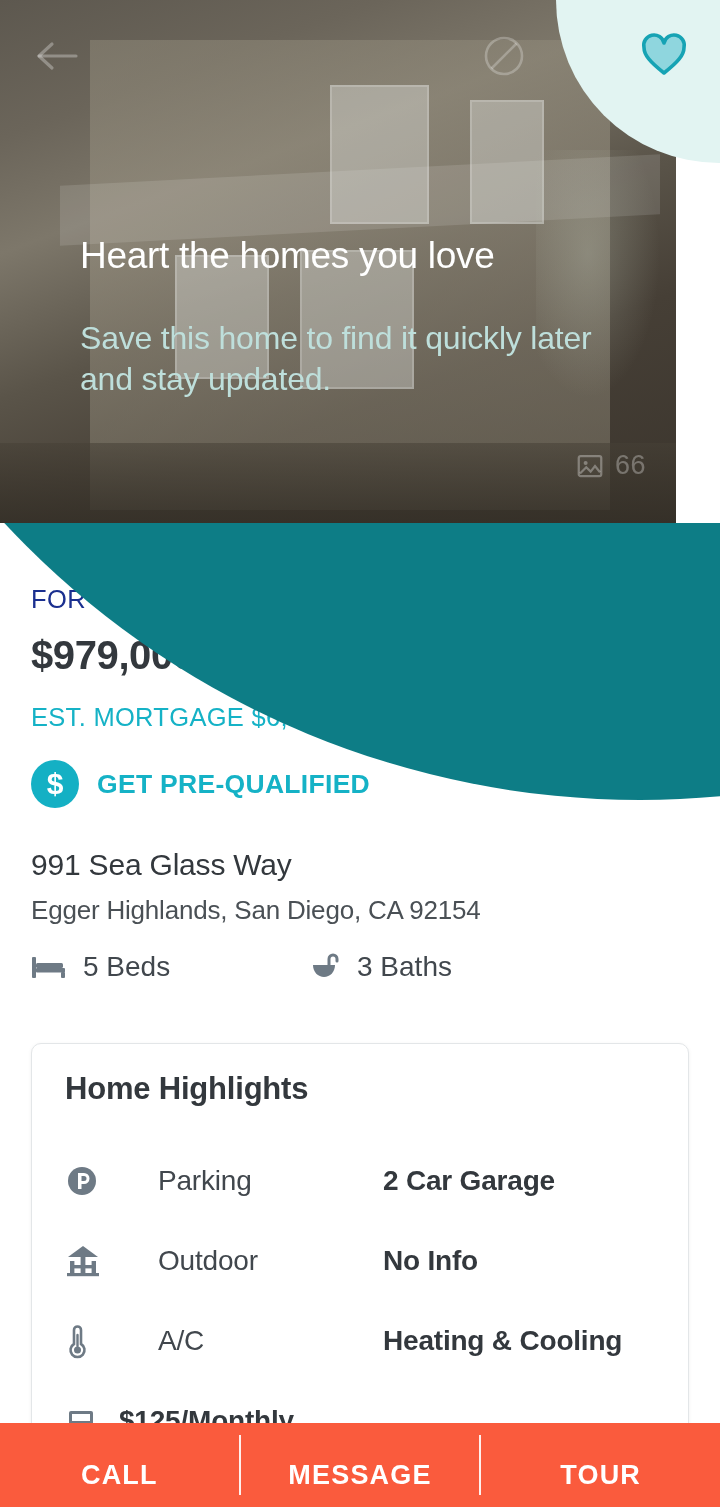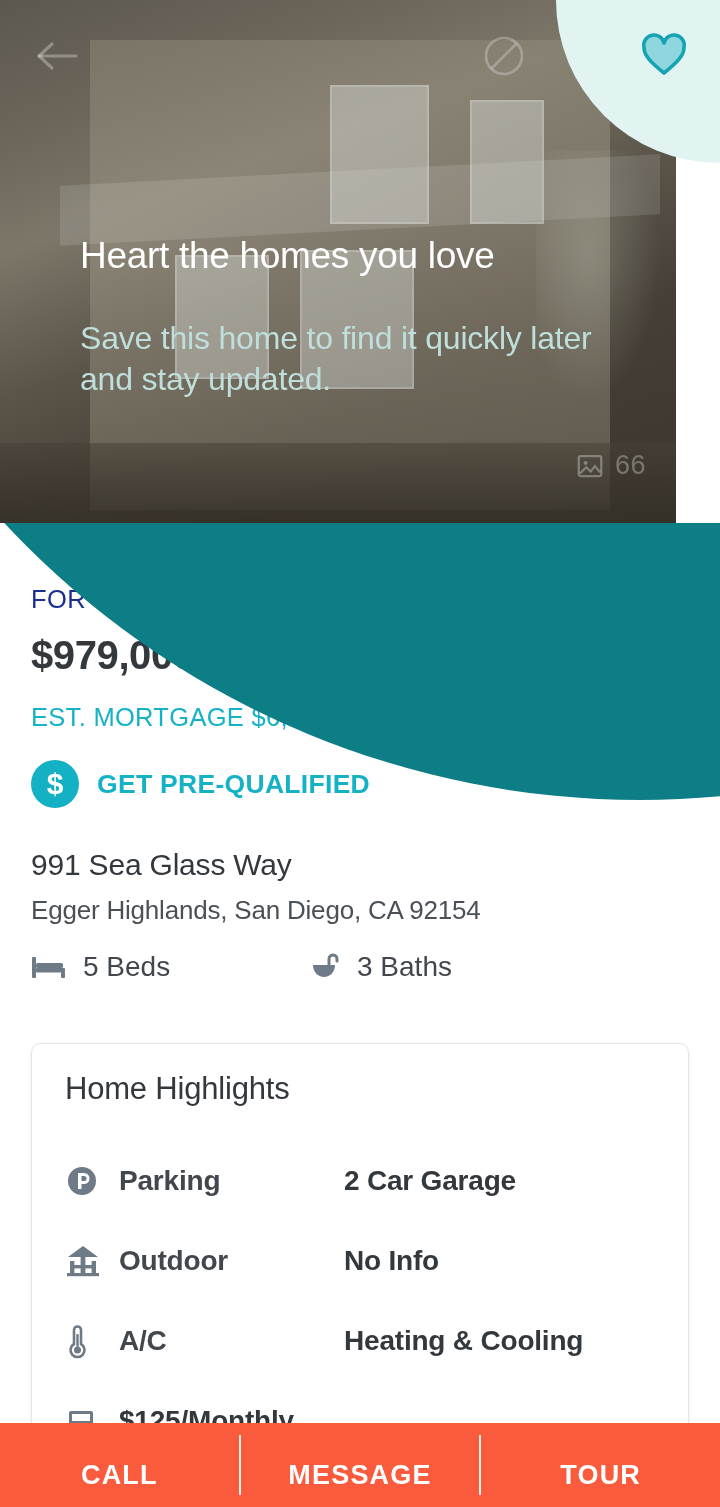--- a/index.html
+++ b/index.html
@@ -95,25 +95,25 @@
 
   
   .card{
     position:absolute;left:31px;top:520px;width:656px;height:420px;
     background:#fff;border:1px solid #e3e6e8;border-radius:10px;
     box-shadow:0 1px 4px rgba(0,0,0,.06);
     overflow:hidden;
   }
   .card h2{
     margin:0;position:absolute;left:33px;top:27px;
-    font-size:31px;font-weight:normal;color:#33383d;letter-spacing:-.2px;
+    font-size:31px;font-weight:bold;color:#33383d;letter-spacing:-.2px;
   }
   .hl-row{position:absolute;left:33px;width:590px;height:46px;display:flex;align-items:center;}
   .hl-row .ic{width:54px;flex:none;display:flex;align-items:center;}
-  .hl-row .lab{font-size:28px;color:#41474d;font-weight:700;width:225px;letter-spacing:-.2px;}
+  .hl-row .lab{font-size:28px;color:#41474d;font-weight:400;width:225px;letter-spacing:-.2px;margin-left:39px;}
   .hl-row .val{font-size:28px;color:#33383d;font-weight:bold;letter-spacing:-.2px;}
   .r0{top:114px;} .r1{top:194px;} .r2{top:274px;} .r3{top:354px;}
 
   
   .overlay{position:absolute;left:0;top:0;width:720px;height:1507px;z-index:10;pointer-events:none;}
   .teal-circle{
     position:absolute;left:-228px;top:-936px;width:1736px;height:1736px;border-radius:50%;
     background:#0d7d86;
   }
   .teal-circle.onphoto{

